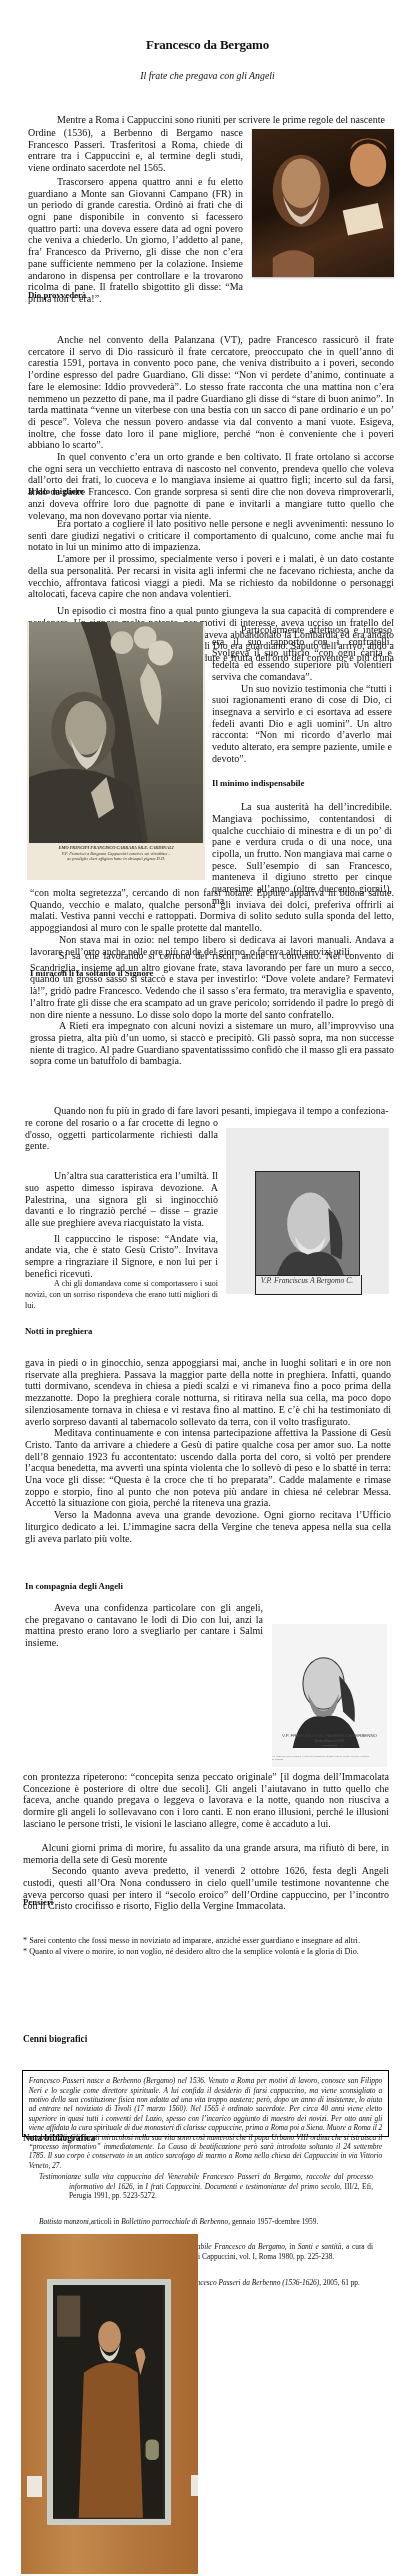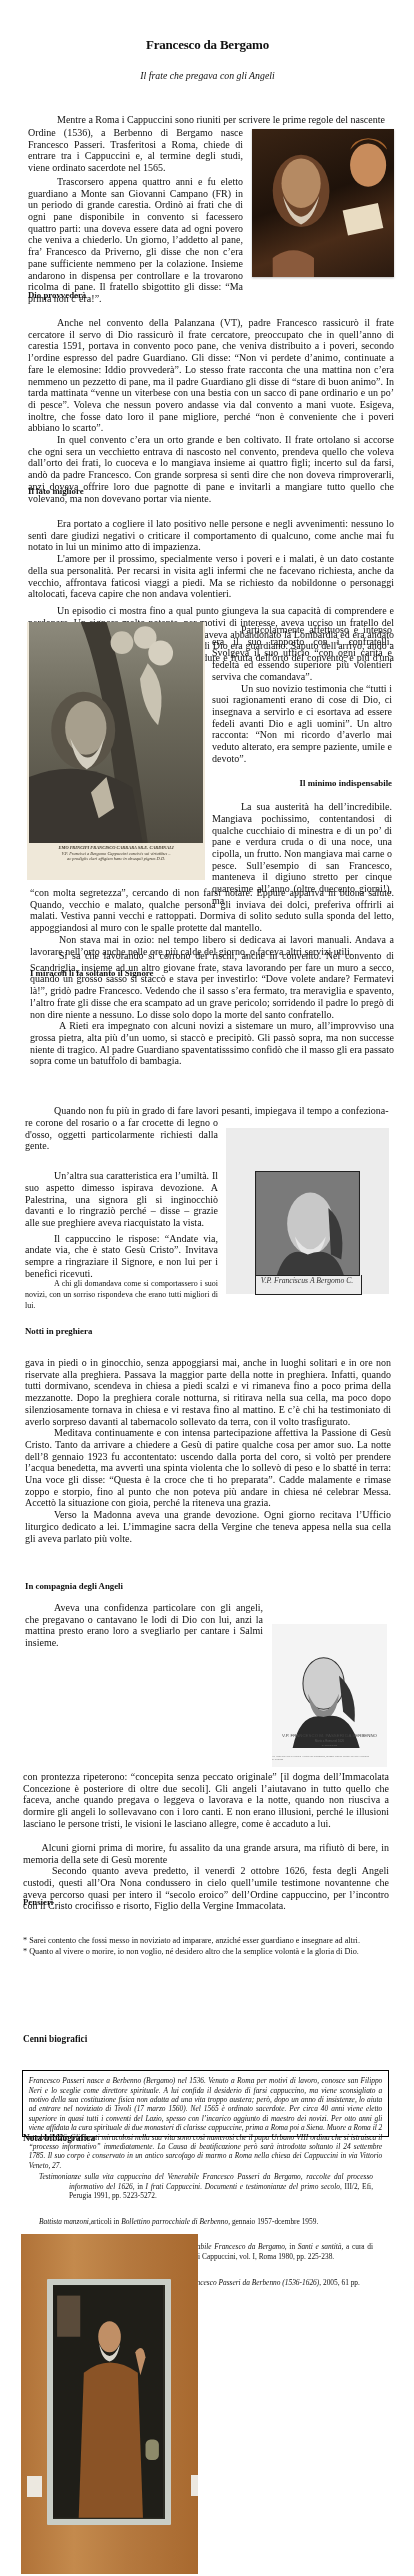--- a/index.html
+++ b/index.html
@@ -36,21 +36,21 @@
     <ellipse cx="95" cy="105" rx="38" ry="48" fill="#b58a63"></ellipse>
     <path d="M60 130 Q95 210 130 130 Q120 175 95 185 Q70 175 60 130Z" fill="#d8cbb8"></path>
     <ellipse cx="225" cy="70" rx="35" ry="42" fill="#c88c5c"></ellipse>
     <path d="M190 40 Q225 0 262 40 Q255 20 225 18 Q197 20 190 40Z" fill="#a3622c"></path>
     <rect x="180" y="150" width="70" height="50" fill="#e9dcc2" transform="rotate(-12 215 175)"></rect>
     <path d="M40 250 Q80 220 120 250 L120 287 L40 287Z" fill="#8a5a3c"></path>
   </svg>
 </div>
 
 <div class="abs h" style="left:28px;top:290px;">Dio provvederà</div>
-<div class="abs" style="left:28px;top:317px;width:366px;">
+<div class="abs" style="left:28px;top:334px;width:366px;">
   <p class="p ind">Anche nel convento della Palanzana (VT), padre Francesco rassicurò il frate cercatore il servo di Dio rassicurò il frate cercatore, preoccupato che in quell’anno di carestia 1591, portava in convento poco pane, che veniva distribuito a i poveri, secondo l’ordine espresso del padre Guardiano. Gli disse: “Non vi perdete d’animo, continuate a fare le elemosine: Iddio provvederà”. Lo stesso frate racconta che una mattina non c’era nemmeno un pezzetto di pane, ma il padre Guardiano gli disse di “stare di buon animo”. In tarda mattinata “venne un viterbese con una bestia con un sacco di pane ordinario e un po’ di pesce”. Voleva che nessun povero andasse via dal convento a mani vuote. Esigeva, inoltre, che fosse dato loro il pane migliore, perché “non è conveniente che i poveri abbiano lo scarto”.</p>
   <p class="p ind">In quel convento c’era un orto grande e ben coltivato. Il frate ortolano si accorse che ogni sera un vecchietto entrava di nascosto nel convento, prendeva quello che voleva dall’orto dei frati, lo cuoceva e lo mangiava insieme ai quattro figli; incerto sul da farsi, andò da padre Francesco. Con grande sorpresa si sentì dire che non doveva rimproverarli, anzi doveva offrire loro due pagnotte di pane e invitarli a mangiare tutto quello che volevano, ma non dovevano portar via niente.</p>
 </div>
 
 <div class="abs h" style="left:28px;top:486px;">Il lato migliore</div>
 <div class="abs" style="left:28px;top:518px;width:366px;">
   <p class="p ind">Era portato a cogliere il lato positivo nelle persone e negli avvenimenti: nessuno lo sentì dare giudizi negativi o criticare il comportamento di qualcuno, come anche mai fu notato in lui un minimo atto di impazienza.</p>
   <p class="p ind">L'amore per il prossimo, specialmente verso i poveri e i malati, è un dato costante della sua personalità. Per recarsi in visita agli infermi che ne facevano richiesta, anche da vecchio, affrontava faticosi viaggi a piedi. Ma se richiesto da nobildonne o personaggi altolocati, faceva capire che non andava volentieri.</p>
   <p class="p ind" style="margin-top:5.2px;">Un episodio ci mostra fino a qual punto giungeva la sua capacità di comprendere e perdonare. Un signore molto potente, per motivi di interesse, aveva ucciso un fratello del cappuccino. Poi, per sfuggire alla giustizia, aveva abbandonato la Lombardia ed era andato a stabilirsi proprio a Viterbo, dove il servo di Dio era guardiano. Saputo dell'arrivo, andò a fargli visita e lo perdonò. Gli mandava verdure e frutta dell'orto del convento, e più d'una volta accettò l’invito a pranzo.</p>
 </div>
@@ -73,21 +73,21 @@
   <div style="position:absolute;left:4.1px;top:223px;width:170px;font-size:4.4px;line-height:5.7px;font-style:italic;text-align:center;color:#3a3326;">
     <div style="font-weight:bold;">EMO PRINCIPI FRANCISCO CARRARA SR.E. CARDINALI</div>
     <div>V.P. Francisci a Bergomo Cappuccini concivis sui virtutibus –</div>
     <div>ac prodigiis clari effigiem hanc in obsequii pignus D.D.</div>
   </div>
 </div>
 
 <div class="abs" style="left:212px;top:624px;width:180px;">
   <p class="p ind">Particolarmente affettuoso e intenso era il suo rapporto con i confratelli. Svolgeva il suo ufficio “con ogni carità e fedeltà ed essendo superiore più volentieri serviva che comandava”.</p>
   <p class="p ind">Un suo novizio testimonia che “tutti i suoi ragionamenti erano di cose di Dio, ci insegnava a servirlo  e ci esortava ad essere fedeli avanti Dio e agli uomini”. Un altro racconta: “Non mi ricordo d’averlo mai veduto alterato, era sempre paziente, umile e devoto”.</p>
-  <div class="h" style="margin-top:13.4px;margin-bottom:13.4px;text-align:right;">Il minimo indispensabile</div>
+  <div class="h" style="margin-top:13.4px;margin-bottom:13.4px;">Il minimo indispensabile</div>
   <p class="p ind">La sua austerità ha dell’incredibile. Mangiava pochissimo, contentandosi di qualche cucchiaio di minestra e di un po’ di pane e verdura cruda o di una noce, una cipolla, un frutto. Non mangiava mai carne o pesce. Sull’esempio di san Francesco, manteneva  il digiuno stretto per cinque quaresime all’anno (oltre duecento giorni!), ma</p>
 </div>
 
 <div class="abs" style="left:30px;top:887px;width:364px;">
   <p class="p">“con molta segretezza”, cercando di non farsi notare. Eppure appariva in buona salute. Quando, vecchio e malato, qualche persona gli inviava dei dolci, preferiva offrirli ai malati. Vestiva panni vecchi e rattoppati. Dormiva di solito seduto sulla sponda del letto, appoggiandosi al muro con le spalle protette dal mantello.</p>
   <p class="p ind">Non stava mai in ozio: nel tempo libero si dedicava ai lavori manuali. Andava a lavorare nell’orto anche nelle ore più calde del giorno, o faceva altri servizi utili.</p>
 </div>
 
 <div class="abs h" style="left:30px;top:968px;">I miracoli li fa soltanto il Signore</div>
 <div class="abs" style="left:30px;top:950px;width:364px;">

